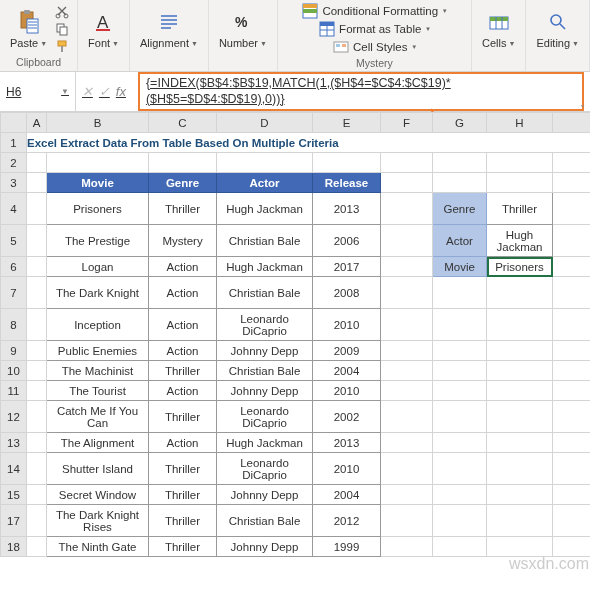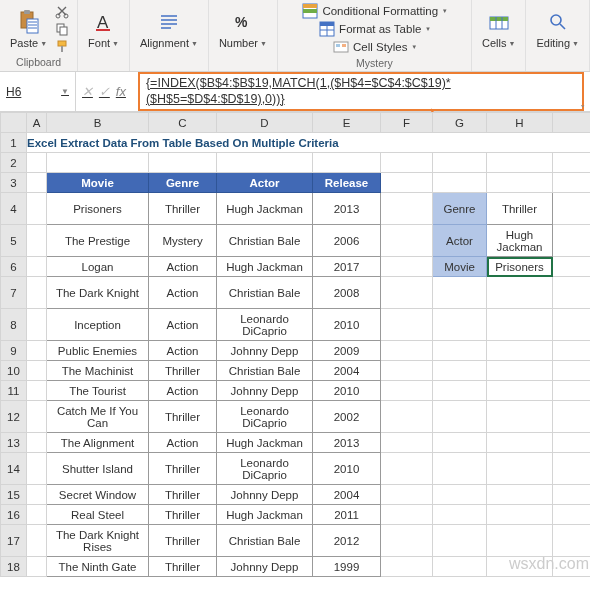--- a/index.html
+++ b/index.html
@@ -439,32 +439,20 @@
           <td></td>
     <td class="data-cell">Secret Window</td>
     <td class="data-cell">Thriller</td>
     <td class="data-cell">Johnny Depp</td>
     <td class="data-cell">2004</td>
     <td></td>
           <td></td>
           <td></td>
           <td></td>
         </tr>
-  <tr>
-          <th class="rowhdr">16</th>
-          <td></td>
-    <td class="data-cell">Real Steel</td>
-    <td class="data-cell">Thriller</td>
-    <td class="data-cell">Hugh Jackman</td>
-    <td class="data-cell">2011</td>
-    <td></td>
-          <td></td>
-          <td></td>
-          <td></td>
-        </tr>
   <tr class="tall">
           <th class="rowhdr">17</th>
           <td></td>
     <td class="data-cell">The Dark Knight Rises</td>
     <td class="data-cell">Thriller</td>
     <td class="data-cell">Christian Bale</td>
     <td class="data-cell">2012</td>
     <td></td>
           <td></td>
           <td></td>

